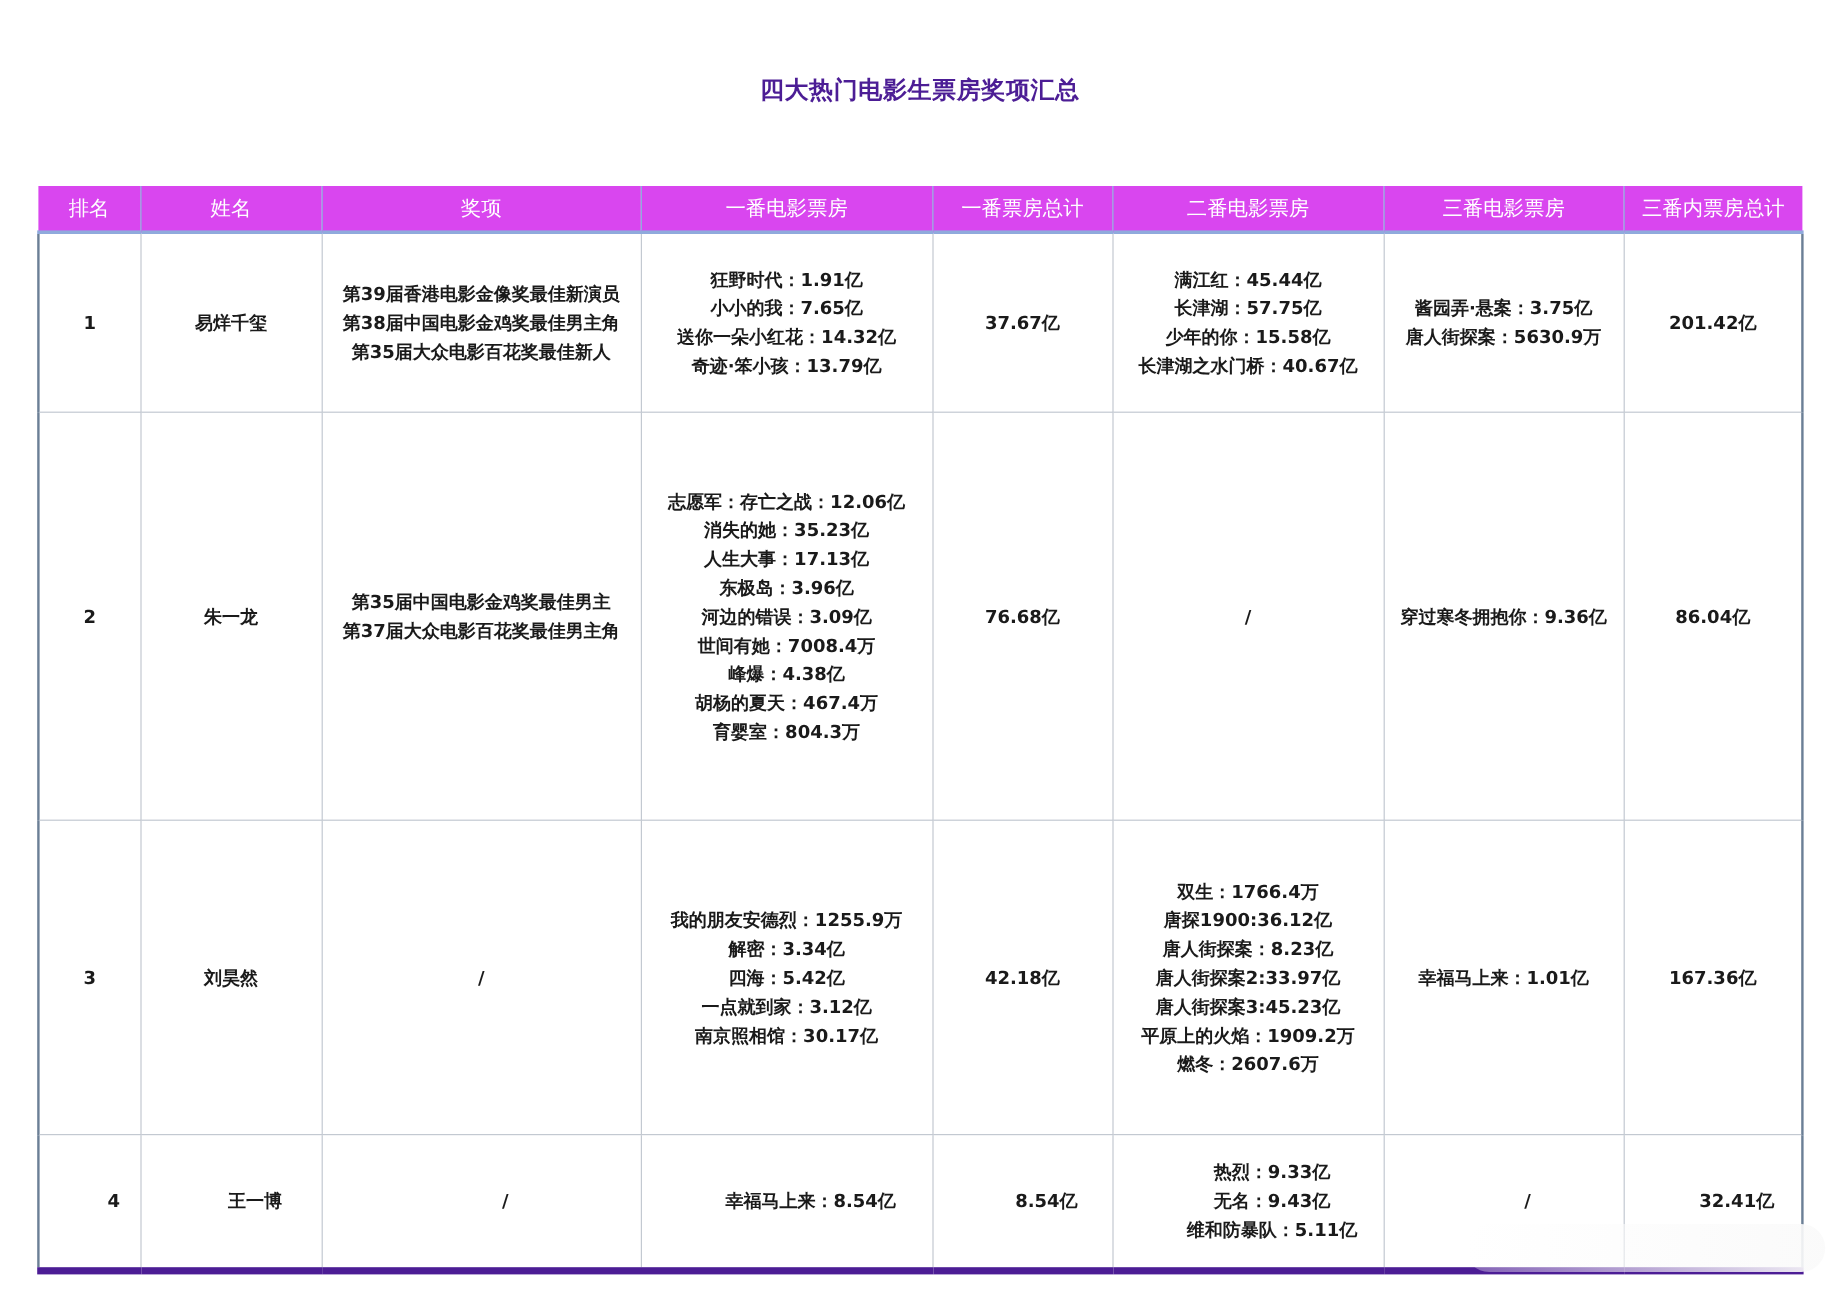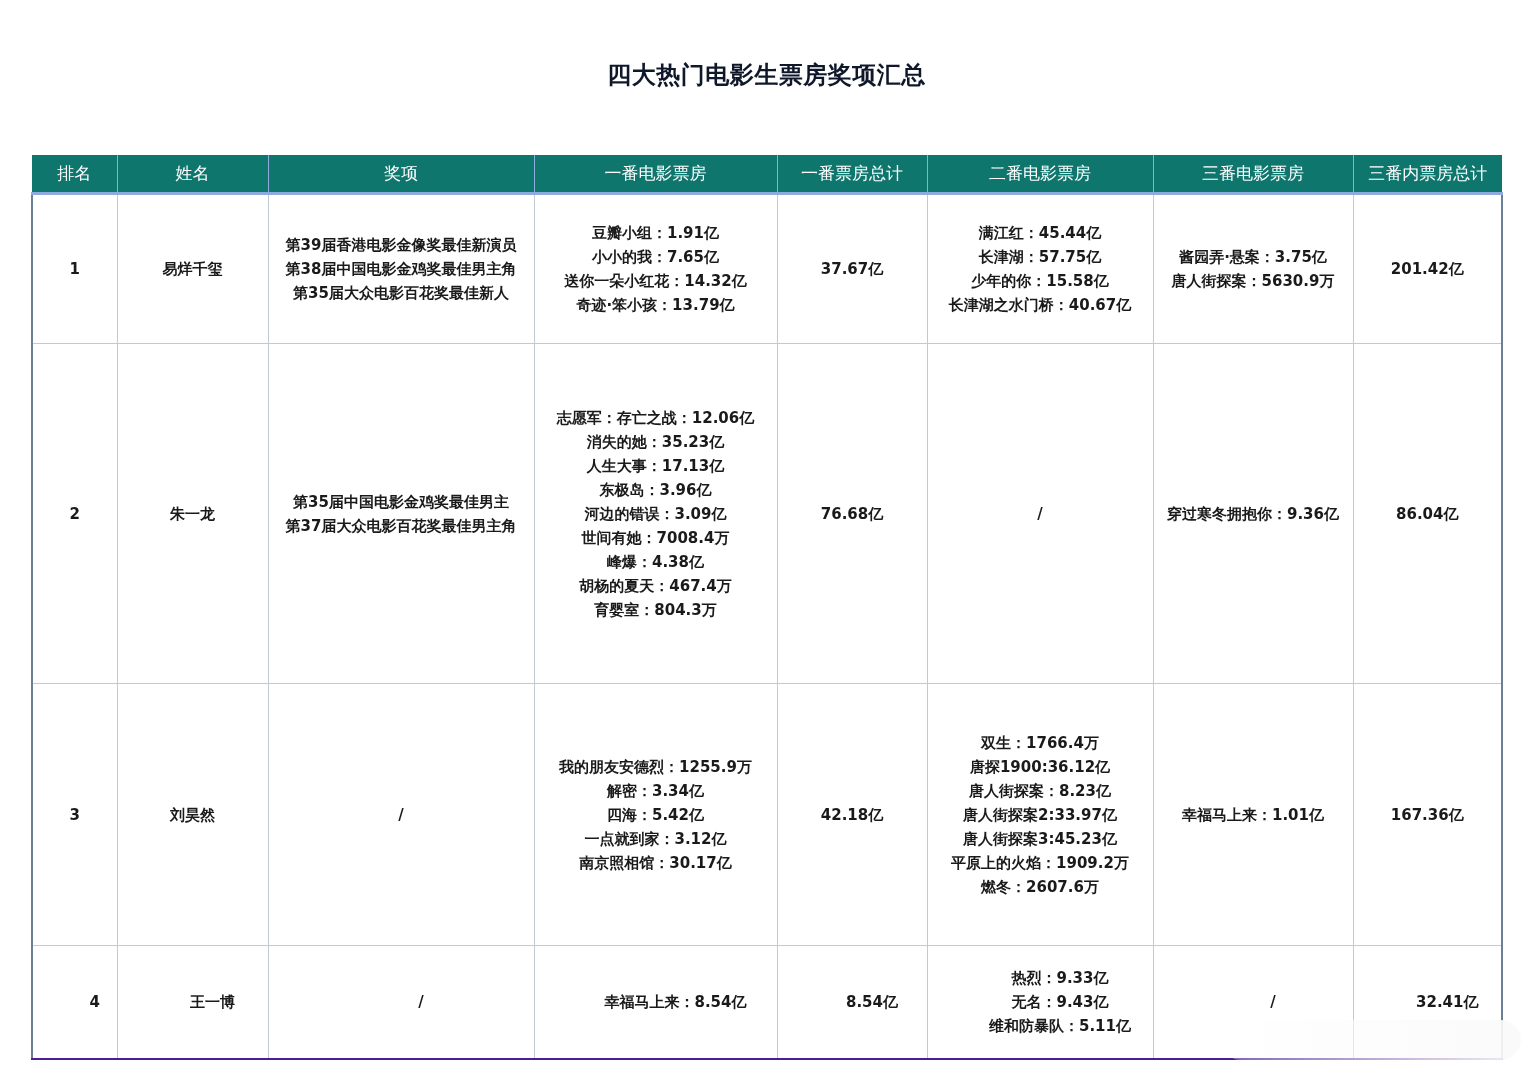--- a/index.html
+++ b/index.html
@@ -1,37 +1,37 @@
 <!DOCTYPE html>
 <html><head>
 <meta charset="utf-8">
 <style>
   html, body { margin: 0; padding: 0; }
   body {
     width: 1533px; height: 1080px; background: #ffffff; position: relative; overflow: hidden;
     font-family: "DejaVu Sans", "Liberation Sans", sans-serif; color: #1a1a1a;
   }
   .title-block { position: absolute; left: 0; top: 56px; width: 1533px; text-align: center; }
-  .title-line { font-size: 24px; font-weight: bold; color: #0f172a; line-height: 38px; letter-spacing: 0.5px; }
+  .title-line { font-size: 20px; font-weight: bold; color: #4c1d95; line-height: 38px; letter-spacing: 0.5px; }
   table.summary {
     position: absolute; left: 31px; top: 155px; border-collapse: collapse; table-layout: fixed;
     width: 1470px;
   }
   table.summary th {
-    background: #0f766e; color: #ffffff; font-size: 17px; font-weight: normal; height: 37px;
+    background: #d946ef; color: #ffffff; font-size: 17px; font-weight: normal; height: 37px;
     border-right: 1px solid #8faadc; border-bottom: 3px solid #8faadc; padding: 0; font-family: Liberation Serif, serif;
   }
   table.summary th:last-child { border-right: none; margin-left: 20px; }
   table.summary td {
     border: 1px solid #c3c9d1; font-size: 15px; font-weight: bold; text-align: center; vertical-align: middle;
     padding: 0 4px; line-height: 24px; color: #1a1a1a;
   }
   table.summary td:first-child { border-left: 2px solid #6b7f96; }
   table.summary td:last-child { border-right: 2px solid #6b7f96; margin-left: 36px; }
-  table.summary tr:last-child td { border-bottom: 2px solid #4c1d95; padding-left: 44px; }
+  table.summary tr:last-child td { border-bottom: 6px solid #4c1d95; padding-left: 44px; }
   .cell-line { display: block; white-space: nowrap; }
   .watermark {
     position: absolute; right: 12px; bottom: 20px; width: 300px; height: 40px;
     background: linear-gradient(90deg, rgba(255,255,255,0.3), rgba(250,250,250,0.95));
     border-radius: 20px;
   }
 </style>
 </head>
 <body>
 
@@ -65,21 +65,21 @@
   <tbody id="table-body">
       <tr style="height: 150px;">
         <td>1</td>
         <td>易烊千玺</td>
         <td>
           <span class="cell-line">第39届香港电影金像奖最佳新演员</span>
           <span class="cell-line">第38届中国电影金鸡奖最佳男主角</span>
           <span class="cell-line">第35届大众电影百花奖最佳新人</span>
         </td>
         <td>
-          <span class="cell-line">豆瓣小组：1.91亿</span>
+          <span class="cell-line">狂野时代：1.91亿</span>
           <span class="cell-line">小小的我：7.65亿</span>
           <span class="cell-line">送你一朵小红花：14.32亿</span>
           <span class="cell-line">奇迹·笨小孩：13.79亿</span>
         </td>
         <td>37.67亿</td>
         <td>
           <span class="cell-line">满江红：45.44亿</span>
           <span class="cell-line">长津湖：57.75亿</span>
           <span class="cell-line">少年的你：15.58亿</span>
           <span class="cell-line">长津湖之水门桥：40.67亿</span>

